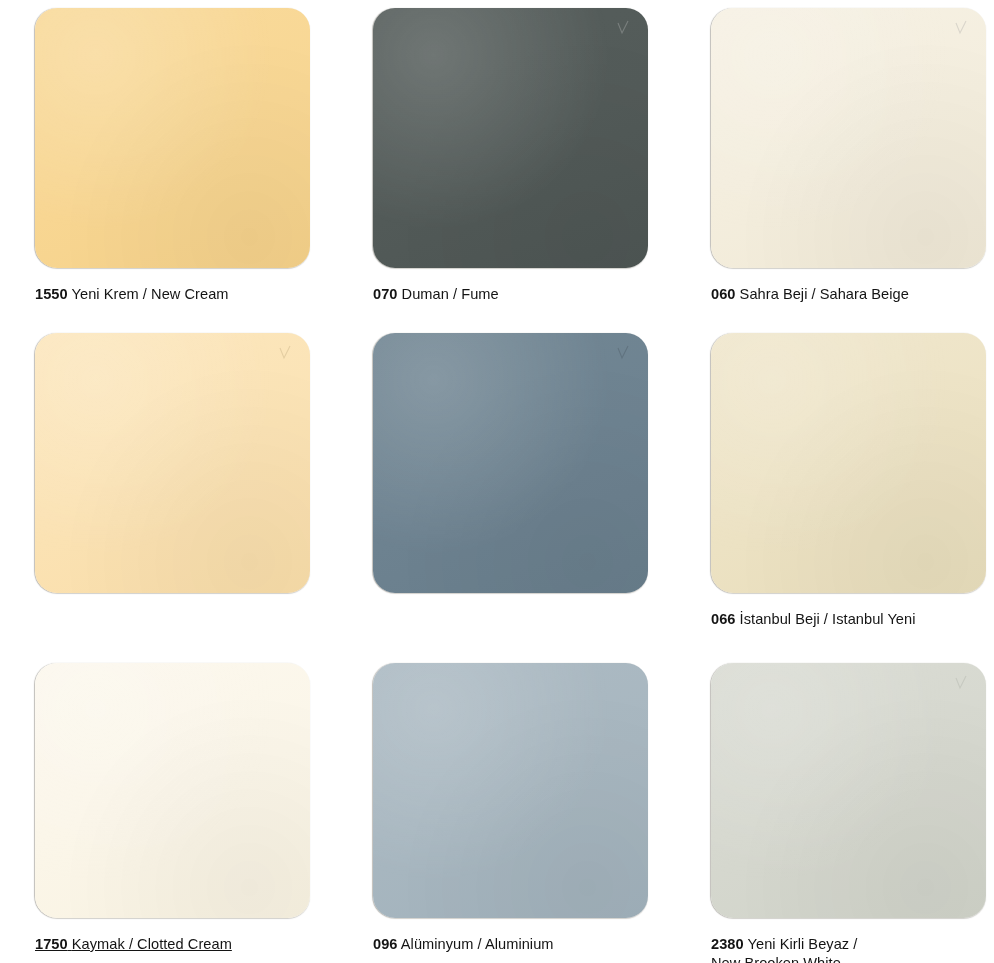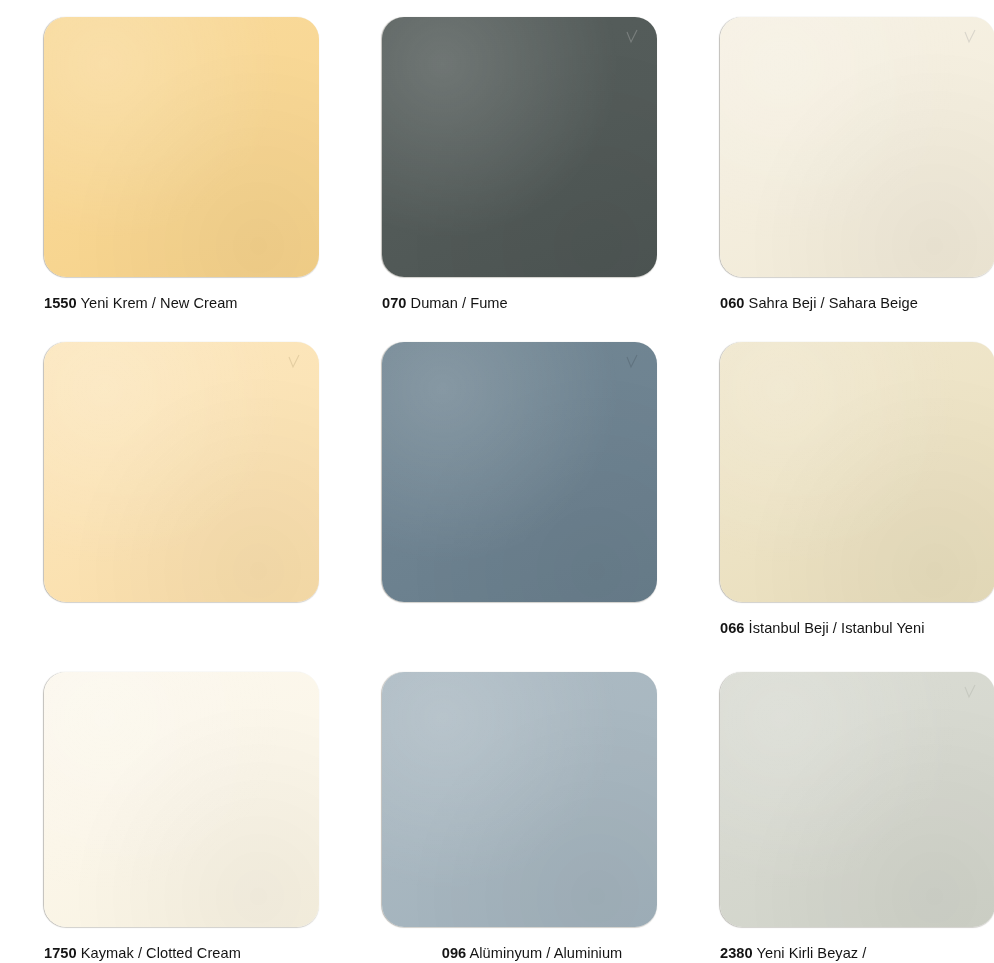--- a/index.html
+++ b/index.html
@@ -15,21 +15,21 @@
     color: #1b1b1b;
     overflow: hidden;
     position: relative;
   }
 
   .swatch-sheet {
     position: relative;
     width: 994px;
     height: 963px;
     box-sizing: border-box;
-    padding: 9px;
+    padding: 0;
     border-radius: 32px;
   }
 
   .swatch-grid {
     display: grid;
     grid-template-columns: 338px 338px 318px;
     grid-template-rows: 325px 330px 308px;
     width: 994px;
     height: 963px;
     box-sizing: border-box;
@@ -168,31 +168,31 @@
       <div class="chip-label" style="color: rgb(20, 20, 20);">
         <span class="chip-code">066</span>
         <span class="chip-name">İstanbul Beji / Istanbul Yeni</span>
       </div>
     </div>
 
     <div class="swatch-cell row-3">
       <div class="chip" style="background: linear-gradient(160deg, rgb(252, 248, 238) 0%, rgb(251, 246, 233) 50%, rgb(249, 243, 226) 100%);">
         
       </div>
-      <div class="chip-label" style="color: rgb(20, 20, 20);">
+      <div class="chip-label" style="color: rgb(20, 20, 20); text-decoration: underline;">
         <span class="chip-code">1750</span>
         <span class="chip-name">Kaymak / Clotted Cream</span>
       </div>
     </div>
 
     <div class="swatch-cell row-3">
       <div class="chip" style="background: linear-gradient(160deg, rgb(172, 186, 195) 0%, rgb(168, 183, 192) 50%, rgb(162, 178, 188) 100%);">
         
       </div>
-      <div class="chip-label" style="color: rgb(20, 20, 20); text-align: center;">
+      <div class="chip-label" style="color: rgb(20, 20, 20);">
         <span class="chip-code">096</span>
         <span class="chip-name">Alüminyum / Aluminium</span>
       </div>
     </div>
 
     <div class="swatch-cell row-3">
       <div class="chip" style="background: linear-gradient(160deg, rgb(218, 220, 212) 0%, rgb(214, 216, 207) 50%, rgb(209, 212, 202) 100%);">
         <span class="tick-mark">
           <svg width="14" height="16" viewBox="0 0 14 16">
               <path d="M2 3 L6 13 L12 1" stroke="#9fa29a" stroke-width="1.1" fill="none"></path>

